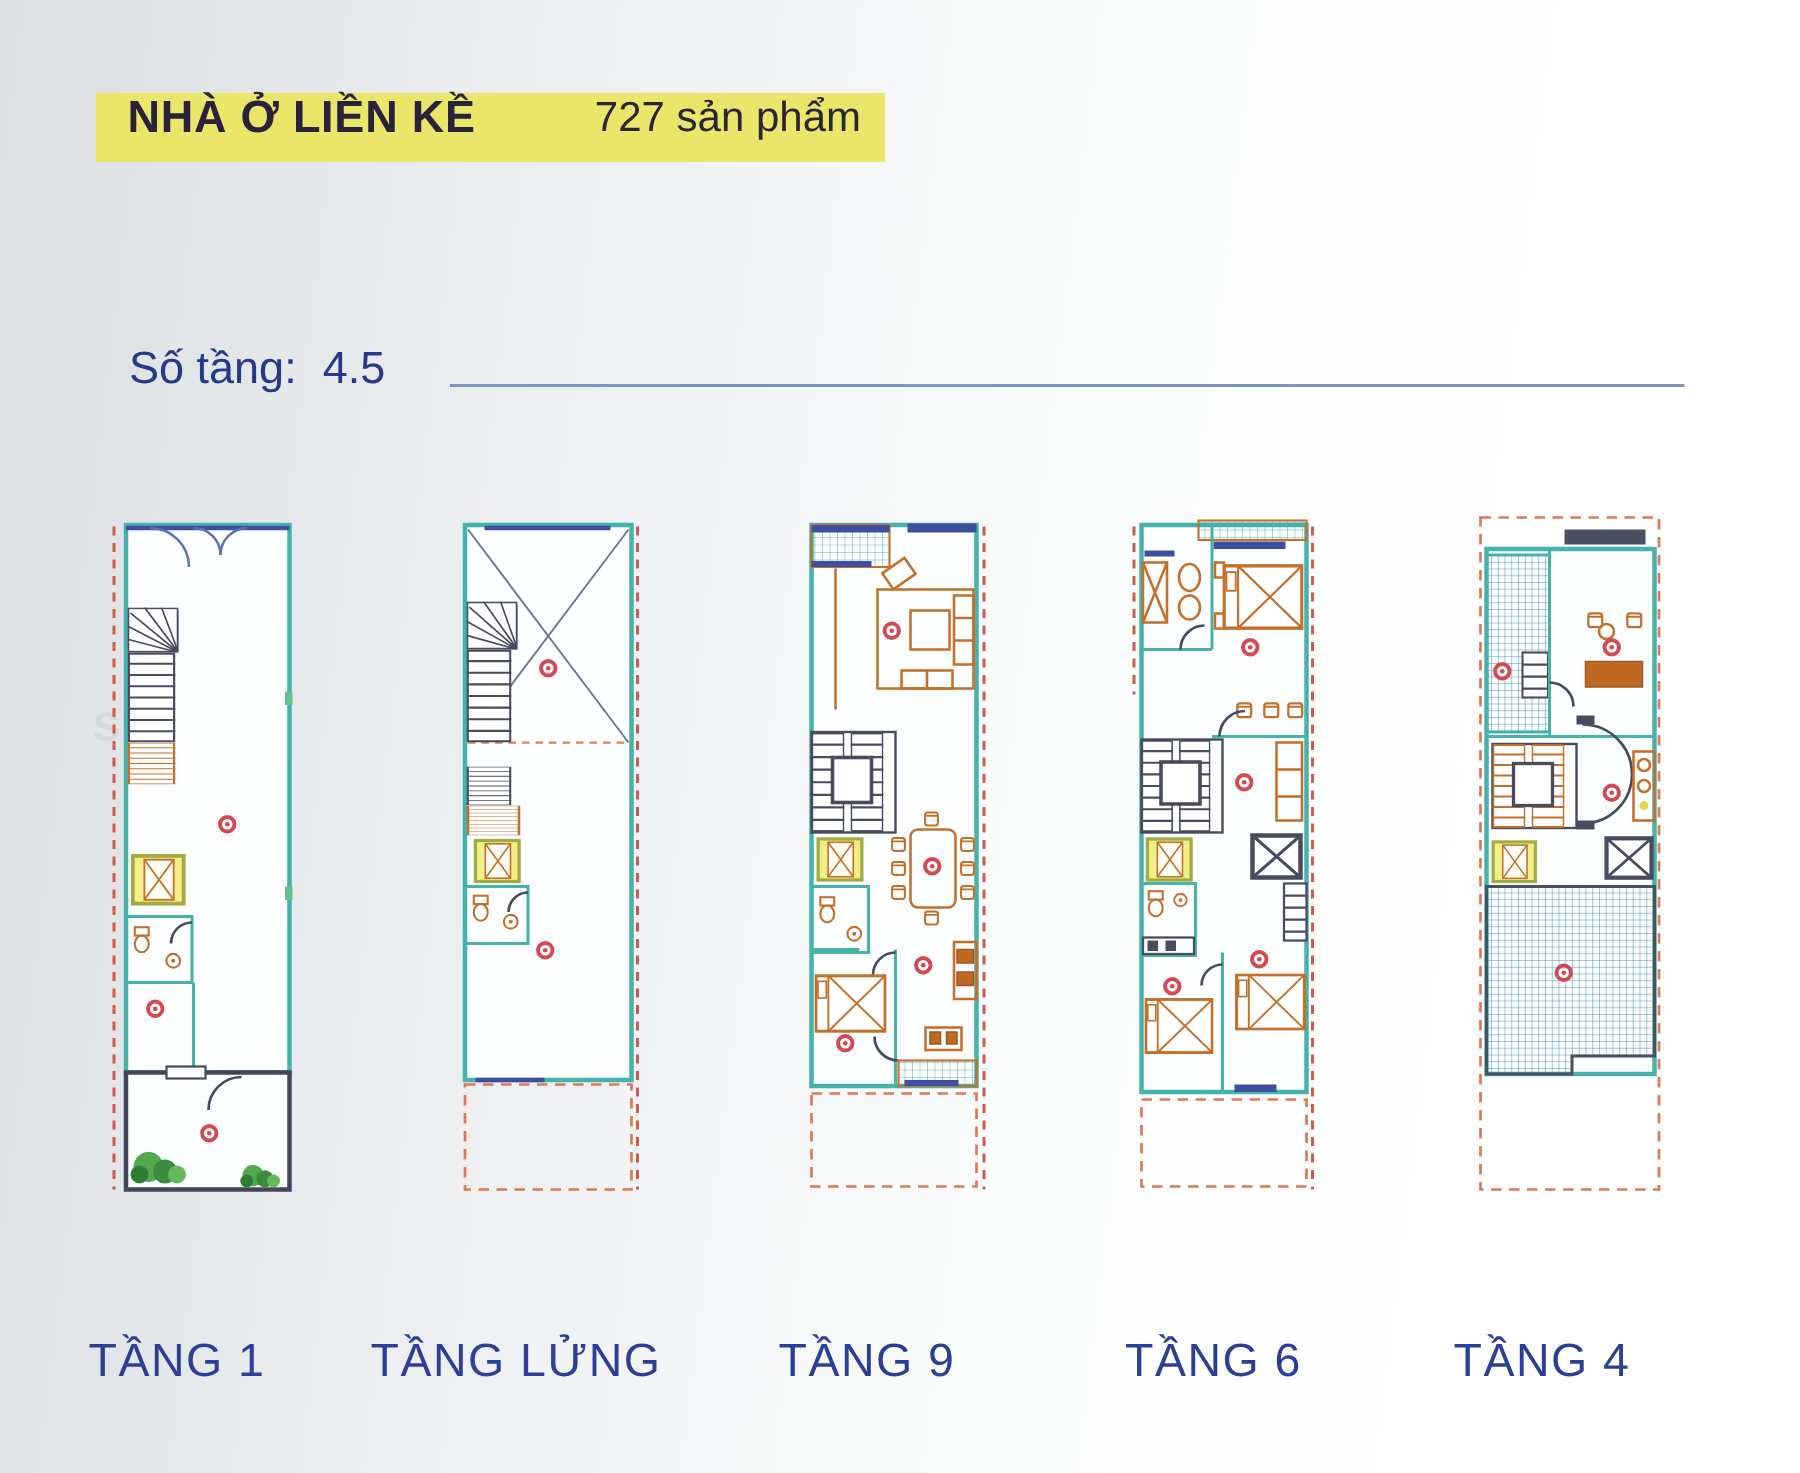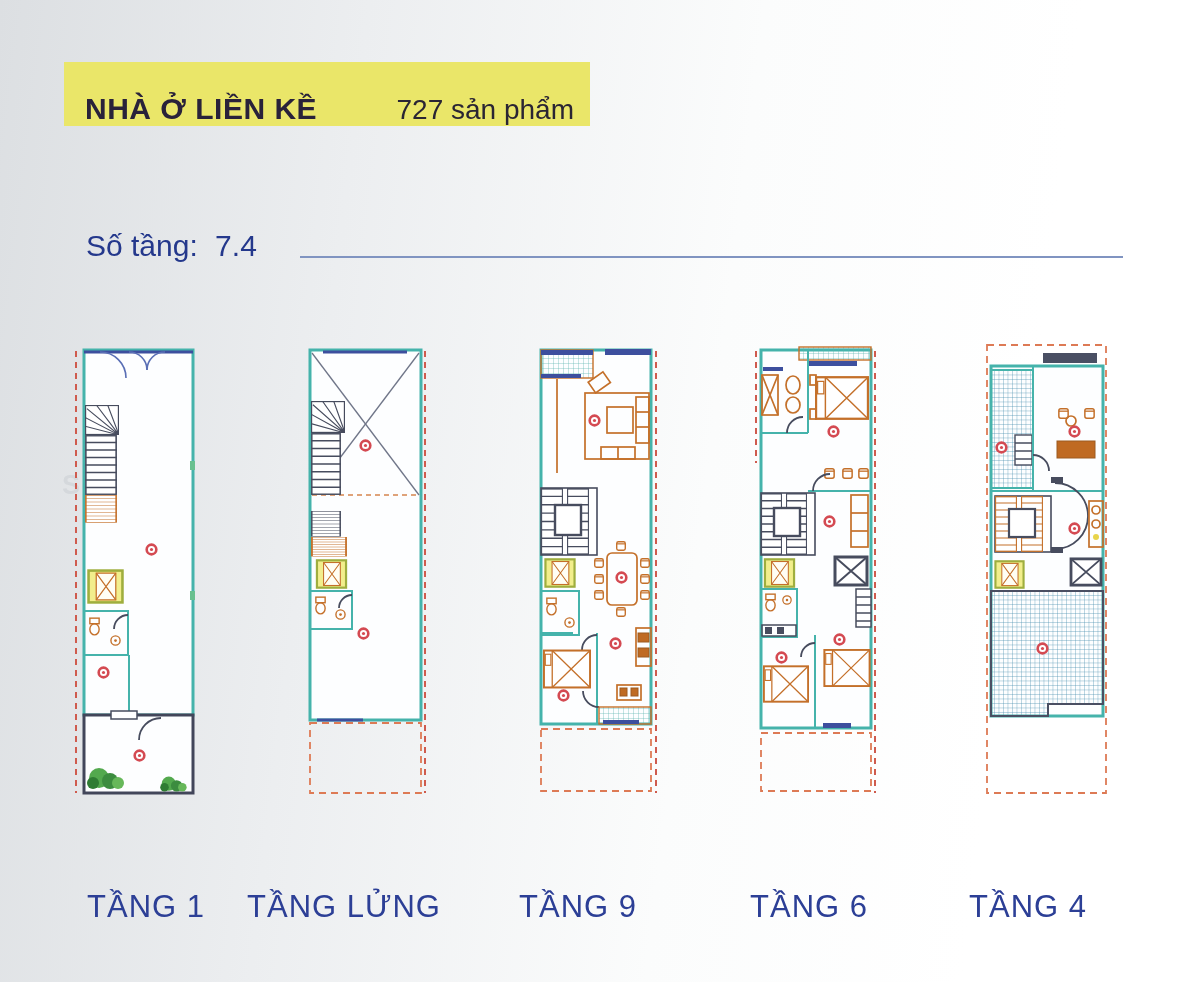--- a/index.html
+++ b/index.html
@@ -2,37 +2,37 @@
 <html><head>
 <meta charset="utf-8">
 <style>
   html,body{margin:0;padding:0;}
   body{
     width:1200px;height:982px;position:relative;overflow:hidden;
     background:linear-gradient(97deg,#dcdfe2 0%,#eceef0 28%,#fbfcfc 58%,#ffffff 82%);
     font-family:"Liberation Sans",sans-serif;
   }
   .band{
-    position:absolute;left:64px;top:62px;width:526px;height:64px;
-    background:#eae669;display:flex;align-items:flex-end;
+    position:absolute;left:64px;top:62px;width:526px;height:46px;
+    background:#eae669;display:flex;align-items:flex-start;
   }
   .band .title{font-weight:bold;font-size:30px;color:#29223a;margin-left:21px;letter-spacing:.5px;white-space:nowrap;}
   .band .count{font-size:28px;color:#2a2533;margin-left:auto;margin-right:16px;white-space:nowrap;}
   .floors{position:absolute;left:68px;top:229px;font-size:30px;color:#24388c;white-space:nowrap;}
   .floors .lbl{font-weight:normal;margin-left:18px;}
   .floors .val{font-weight:normal;margin-left:9px;}
   .rule{position:absolute;left:300px;top:256px;width:823px;height:2px;background:#8094c1;}
   .plan{position:absolute;top:343px;margin:0;}
   .plan svg{display:block;}
   #plan-1{left:73px;} #plan-2{left:303px;} #plan-3{left:533px;} #plan-4{left:753px;} #plan-5{left:985px;}
   .plan-label{
     position:absolute;top:889px;transform:translateX(-50%);
     font-size:31px;color:#2c3f96;letter-spacing:1px;white-space:nowrap;
   }
-  #lbl-1{left:146px;} #lbl-2{left:344px;} #lbl-3{left:578px;} #lbl-4{left:809px;} #lbl-5{left:1028px;text-align:right;}
+  #lbl-1{left:118px;} #lbl-2{left:344px;} #lbl-3{left:578px;} #lbl-4{left:809px;} #lbl-5{left:1028px;text-align:right;}
   .watermark{
     position:absolute;left:62px;top:470px;font-size:27px;font-weight:bold;
     color:#c6cacf;opacity:.45;letter-spacing:4px;pointer-events:none;
   }
   
   .wteal{stroke:#45b3ab;stroke-width:3;fill:#fdfeff;}
   .wteal2{stroke:#45b3ab;stroke-width:2;fill:none;}
   .navy{stroke:#3d4f9e;stroke-width:3;fill:none;}
   .navyf{fill:#3d4f9e;stroke:none;}
   .door{stroke:#5a6fb5;stroke-width:1.6;fill:none;}
@@ -109,21 +109,21 @@
   </defs>
 </svg>
 
 <div class="band">
   <span class="title">NHÀ Ở LIỀN KỀ</span>
   <span class="count">727 sản phẩm</span>
 </div>
 
 <div class="floors">
   <span class="lbl">Số tầng:</span>
-  <span class="val">7.4</span>
+  <span class="val">4.5</span>
 </div>
 <div class="rule"></div>
 
 <div class="watermark">ST AVIO</div>
 
 <figure class="plan" id="plan-1">
   <svg width="127" height="455" viewBox="0 0 127 455">
     <line class="lot" x1="3" y1="8" x2="3" y2="450"></line>
     <rect class="wteal" x="11" y="7" width="109" height="365"></rect>
     <line class="navy" x1="11" y1="9" x2="120" y2="9"></line>

